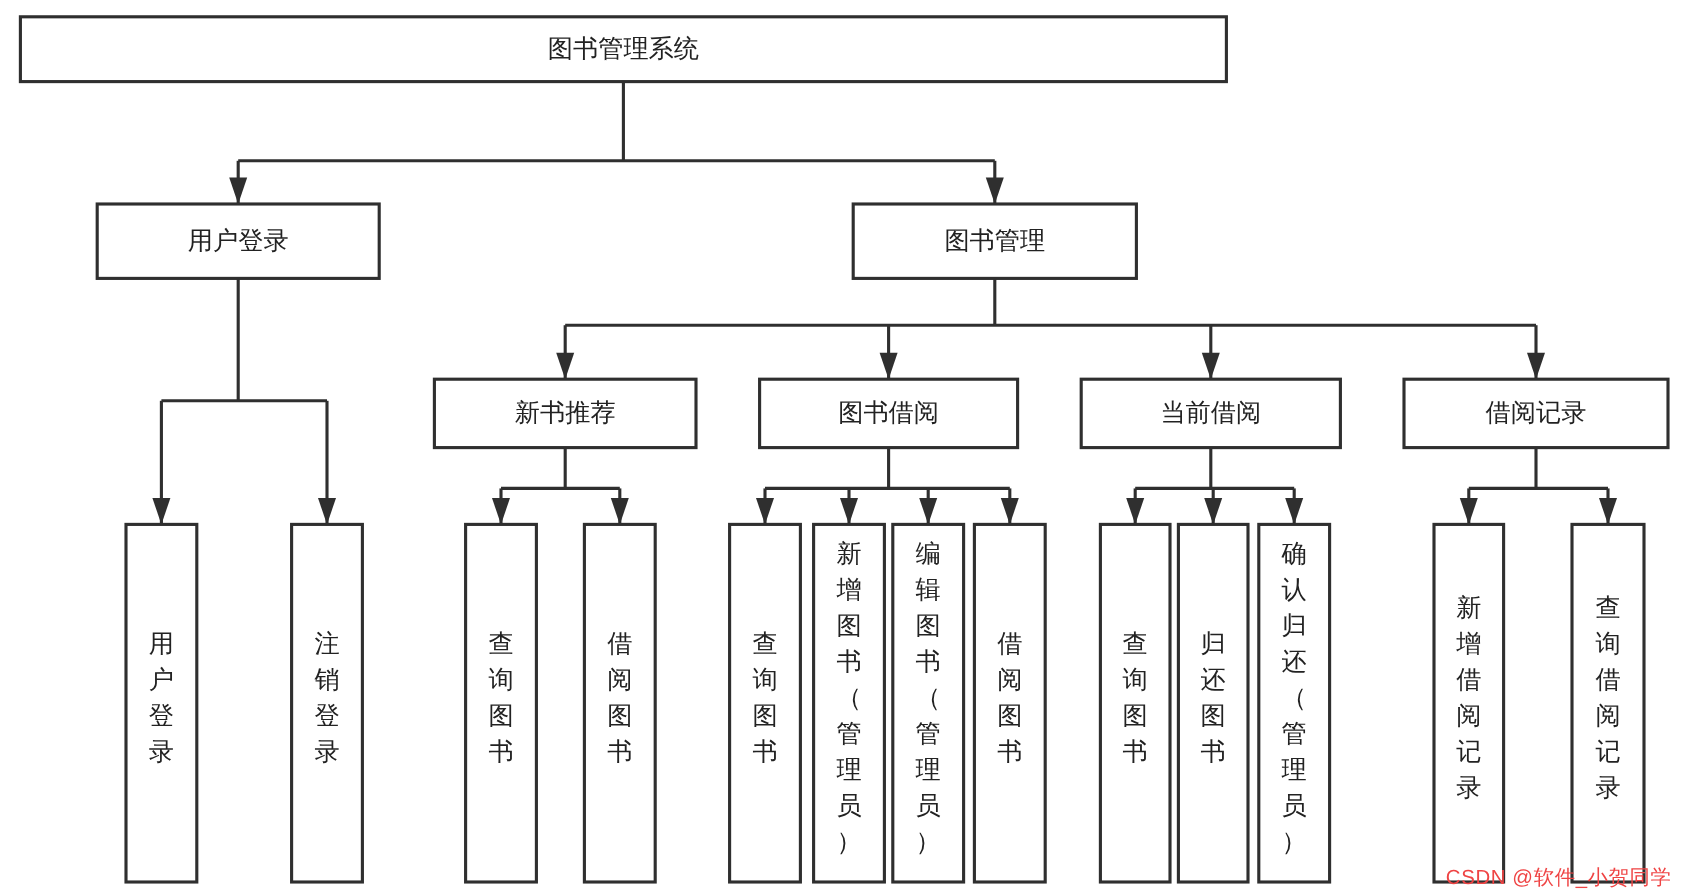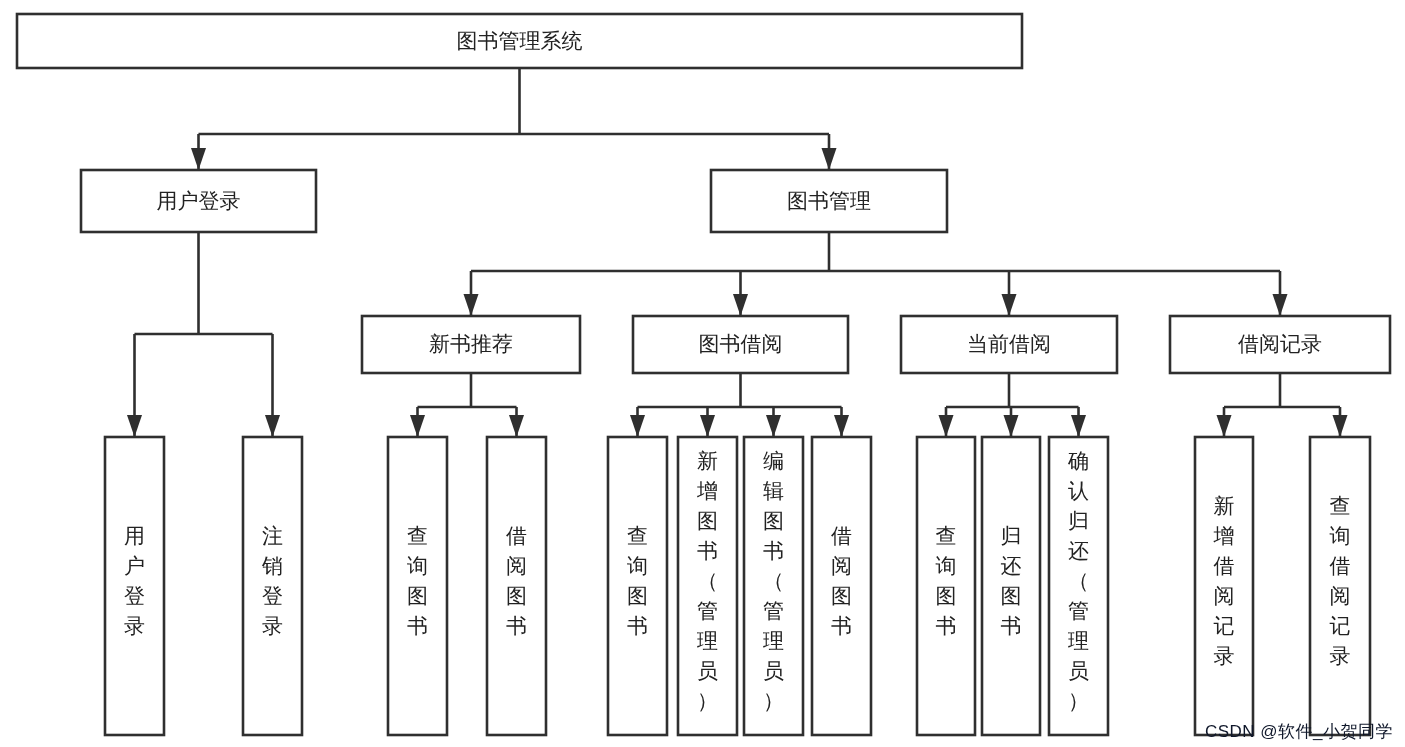--- a/index.html
+++ b/index.html
@@ -57,21 +57,21 @@
     fill: #222222;
     font-size: 21px;
     text-anchor: middle;
   }
   .watermark {
     position: absolute;
     right: 12px;
     bottom: 4px;
     font-family: "Liberation Sans", "DejaVu Sans", sans-serif;
     font-size: 17px;
-    color: #0f172a;
+    color: #ef4444;
     letter-spacing: 0.5px;
     user-select: none;
     pointer-events: none;
   }
 </style>
 </head>
 <body>
 
 <div id="diagram-root">
   <svg id="flow-svg" viewBox="0 0 1405 747">

